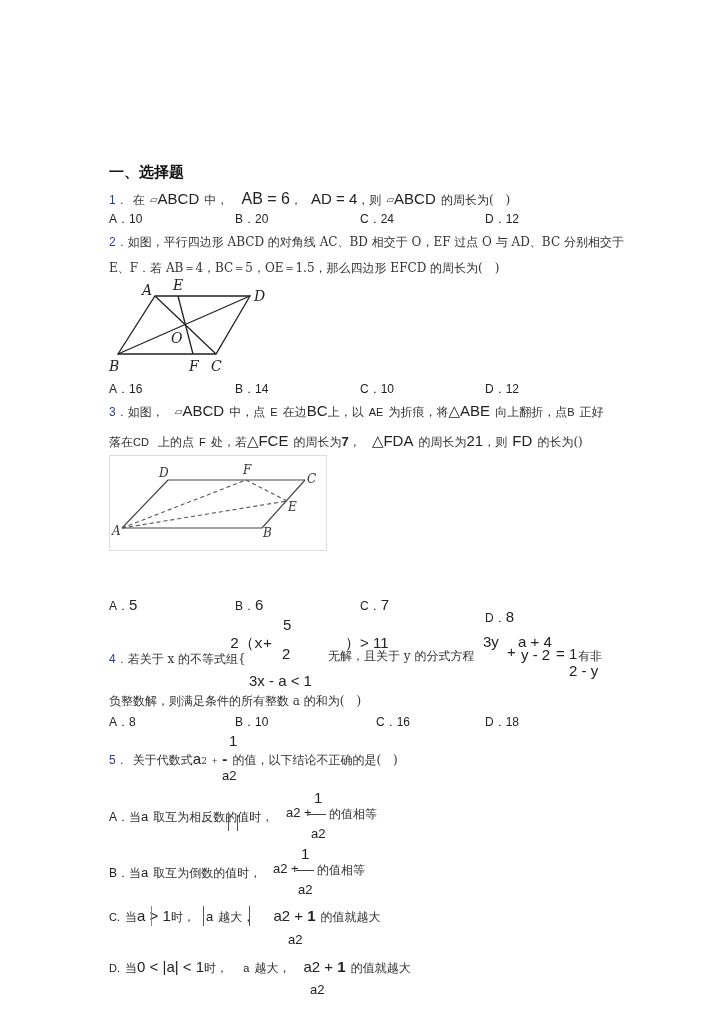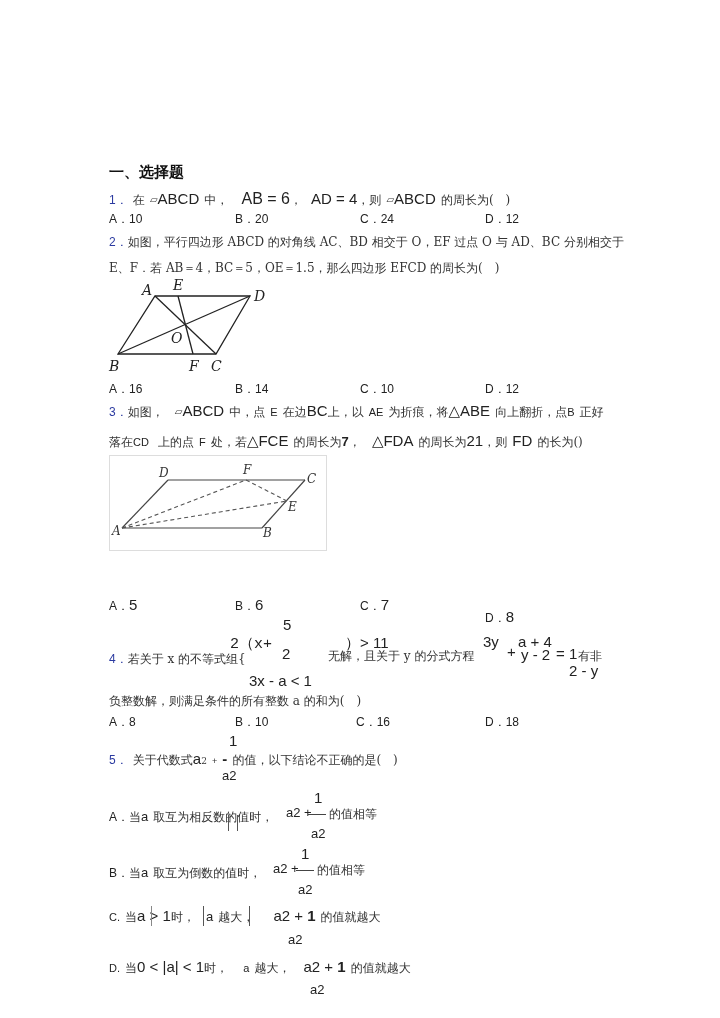--- a/index.html
+++ b/index.html
@@ -142,21 +142,21 @@
   <div class="abs math" style="left:507px;top:643px;">+</div>
   <div class="abs math" style="left:518px;top:633px;">a + 4</div>
   <div class="abs math" style="left:524px;top:662px;margin-left:45px;">2 - y</div>
   <div class="abs math" style="left:556px;top:645px;">= 1</div>
   <div class="abs cn" style="left:578px;top:648px;">有非</div>
 
   <div class="abs cn" style="left:109px;top:693px;">负整数解，则满足条件的所有整数 a 的和为(　)</div>
 
   <div class="abs opt" style="left:109px;top:714px;">A．8</div>
   <div class="abs opt" style="left:235px;top:714px;">B．10</div>
-  <div class="abs opt" style="left:356px;top:714px;">C．16</div>
+  <div class="abs opt" style="left:376px;top:714px;">C．16</div>
   <div class="abs opt" style="left:485px;top:714px;">D．18</div>
 </div>
 
 <div>
   <div class="abs math" style="left:229px;top:732px;">1</div>
   <div class="abs" style="left:109px;top:749px;">
     <span class="num">5．</span>
     <span class="cn">关于代数式</span><span class="math">a</span><span class="sup">2</span>
     <span class="sans" style="font-size:9px;">+</span>
     <span class="math" style="font-weight:bold;">-</span>

